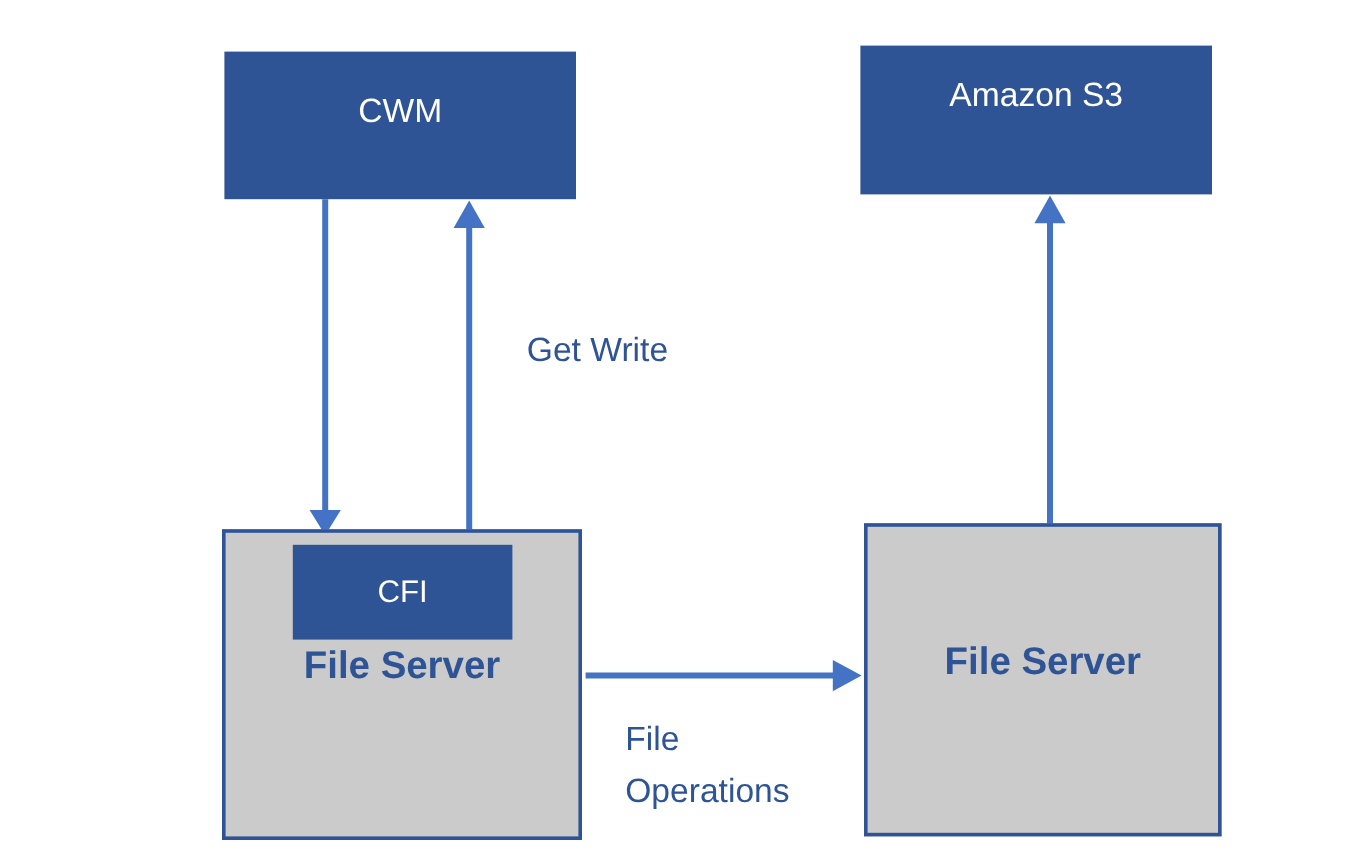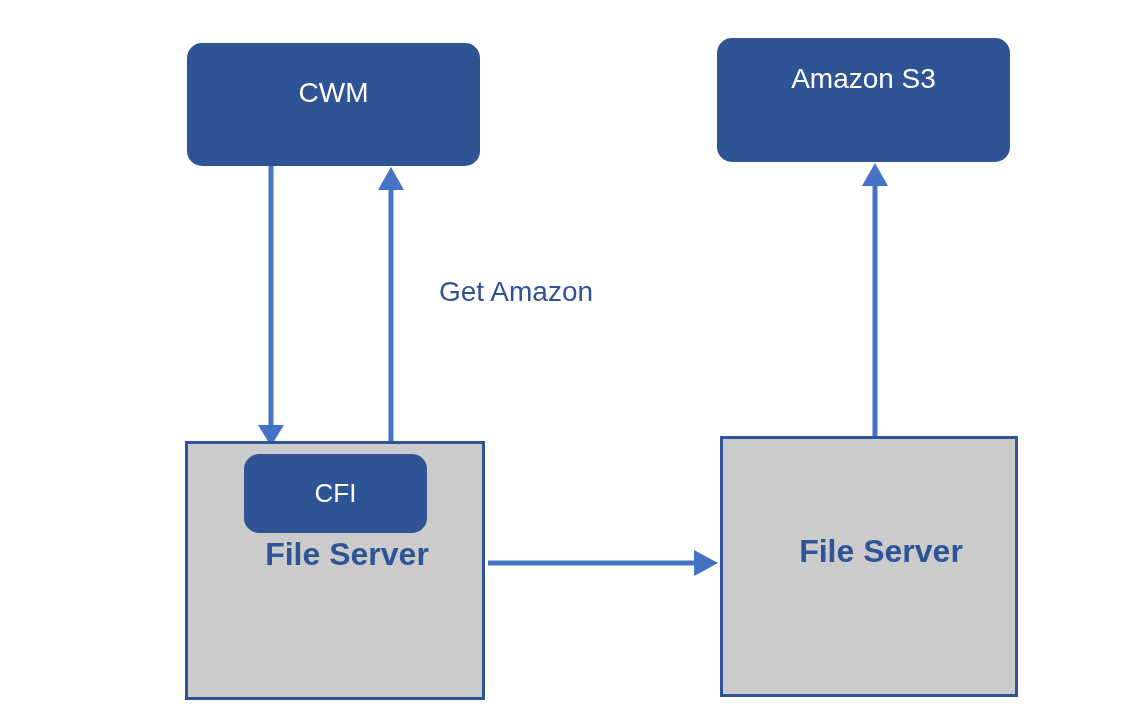--- a/index.html
+++ b/index.html
@@ -21,21 +21,20 @@
     position: absolute;
     display: flex;
     align-items: center;
     justify-content: center;
     box-sizing: border-box;
   }
   .blue-box {
     background: var(--box-fill, #2F5496);
     color: var(--box-text, #ffffff);
     font-size: 28px;
-    border-radius: 15px;
   }
   #cwm-box { left: 187px; top: 43px; width: 293px; height: 123px; padding-bottom: 24px; }
   #s3-box  { left: 717px; top: 38px; width: 293px; height: 124px; padding-bottom: 43px; }
   .server-box {
     background: var(--server-fill, #CBCBCB);
     border: 3px solid var(--server-border, #2F5496);
   }
   #fs-left-box  { left: 185px; top: 441px; width: 300px; height: 259px; }
   #fs-right-box { left: 720px; top: 436px; width: 298px; height: 261px; }
   #cfi-box {
@@ -43,21 +42,20 @@
     font-size: 26px; 
   }
   .server-label {
     position: absolute;
     left: 0;
     width: 100%;
     text-align: center;
     font-size: 32px;
     font-weight: bold;
     color: var(--label-text, #2F5496);
-    padding-left: 12px;
   }
   #fs-left-box  .server-label { top: 92px; }
   #fs-right-box .server-label { top: 94px; }
   .edge-label {
     position: absolute;
     font-size: 28px;
     color: var(--label-text, #2F5496);
     white-space: nowrap;
   }
   #write-command-label   { left: 25px;  top: 276px; }
@@ -116,17 +114,18 @@
       <span>CFI</span>
     </div>
     <div class="server-label">File Server</div>
   </div>
 
   <div class="node server-box" id="fs-right-box">
     <div class="server-label">File Server</div>
   </div>
 
 
-  <div class="edge-label" id="get-status-label">Get Amazon</div>
+  <div class="edge-label" id="get-status-label">Get Write</div>
 
 
+  <div class="edge-label" id="file-operations-label">File Operations</div>
 
 </div>
 
 </body></html>

